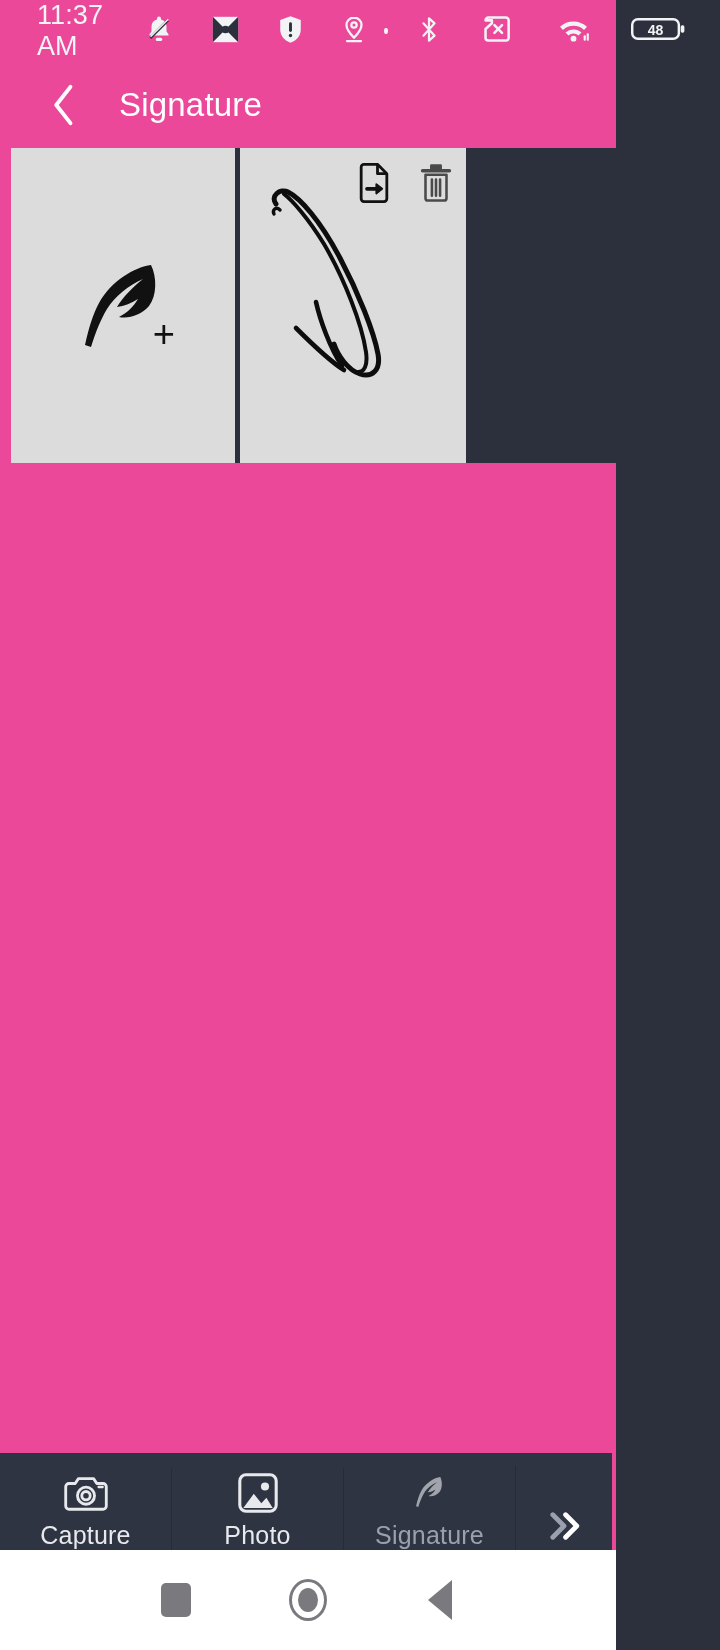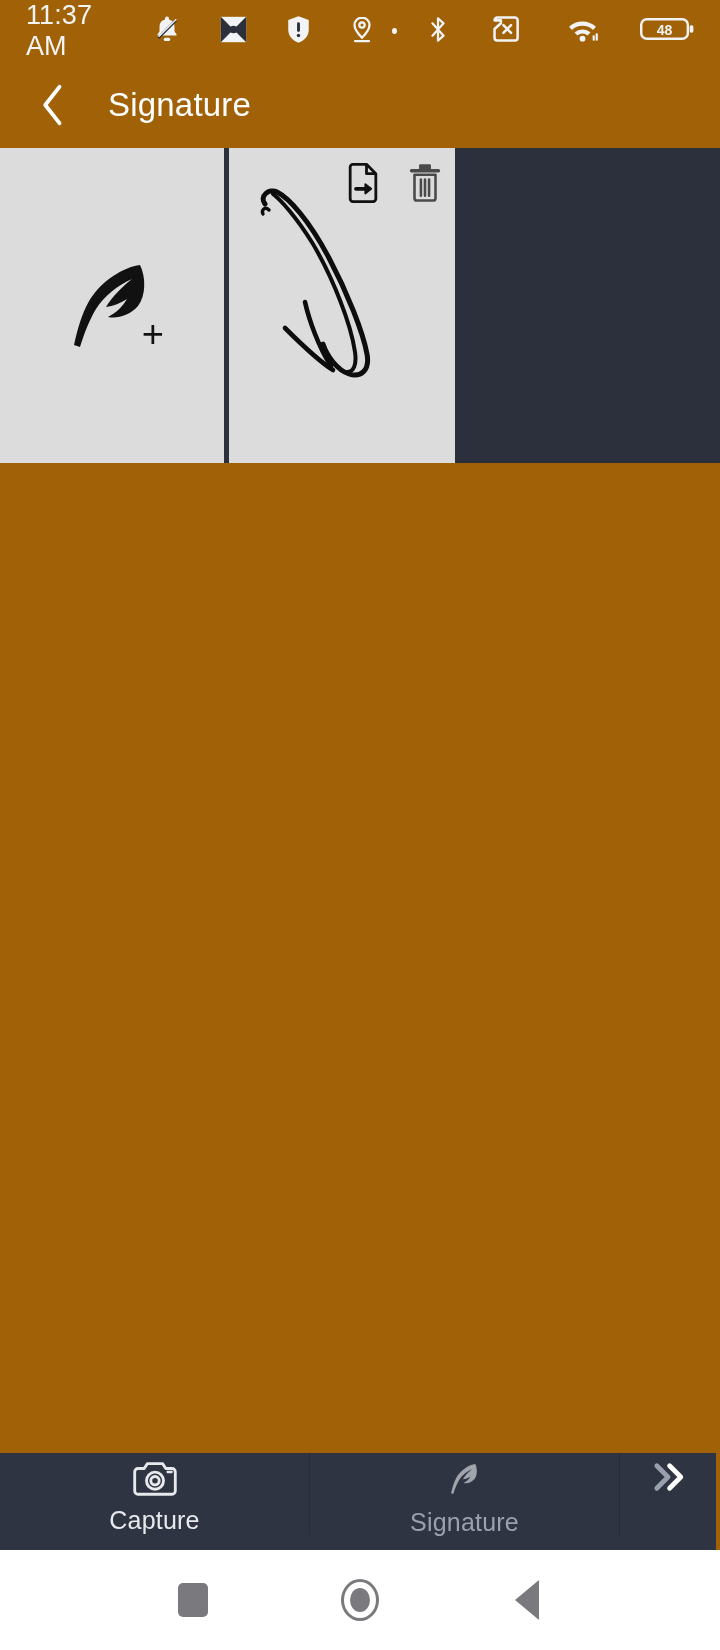--- a/index.html
+++ b/index.html
@@ -2,21 +2,21 @@
 <html><head>
 <meta charset="utf-8">
 <style>
   * { margin:0; padding:0; box-sizing:border-box; }
   html, body {
     width:720px; height:1650px;
     background:#2b303c;
     font-family:"Liberation Sans", sans-serif;
     overflow:hidden;
   }
-  .screen { position:relative; width:720px; height:1650px; background:#a16207; }
+  .screen { position:relative; width:616px; height:1650px; background:#ec4899;padding-left:11px; }
 
   
   .status-bar {
     height:62px; display:flex; align-items:center;
     padding:0 26px; color:#f2f3f5;
   }
   .status-left { display:flex; align-items:center; gap:9px; flex:1; }
   .status-right { display:flex; align-items:center; gap:13px; }
   .clock { font-size:27px; letter-spacing:.1px; color:#f3f4f6; margin-right:2px; }
   .sicon { display:block;margin-left:28px; }
@@ -54,21 +54,21 @@
 
   .sig-ink { position:absolute; left:14px; top:32px; }
 
   
   .canvas-area { flex:1; background:#2b303c; }
 
   
   .tool-bar {
     position:absolute; left:0; right:4px; bottom:100px;
     height:97px; background:#2f3442;
-    display:flex; align-items:flex-start;
+    display:flex; align-items:flex-end;
   }
   .tool {
     flex:1; display:flex; flex-direction:column;
     align-items:center; justify-content:center; gap:7px;
     border-right:1px solid #262b36; cursor:pointer; padding-top:4px;
   }
   .tool .tlabel { font-size:25px; color:#e8e9ed; letter-spacing:.2px; }
   .tool.active .tlabel { color:#9aa0ae; }
   .tool.active svg { opacity:.62; }
   .more-btn {
@@ -237,20 +237,28 @@
     <div class="tool">
       <svg width="46" height="42" viewBox="0 0 34 30" fill="none" stroke="#e8e9ed" stroke-width="2.1" stroke-linejoin="round">
         <path d="M2 10.4 A2.4 2.4 0 0 1 4.4 8 H9 l2.4-3.6 h11.2 L25 8 h4.6 A2.4 2.4 0 0 1 32 10.4 v14.2 A2.4 2.4 0 0 1 29.6 27 H4.4 A2.4 2.4 0 0 1 2 24.6 Z"></path>
         <circle cx="17" cy="17" r="6.3"></circle>
         <circle cx="17" cy="17" r="3.1"></circle>
         <rect x="25.5" y="9.6" width="4.6" height="1.8" rx=".6" fill="#e8e9ed" stroke="none"></rect>
       </svg>
       <span class="tlabel">Capture</span>
     </div>
 
+    <div class="tool">
+      <svg width="44" height="42" viewBox="0 0 30 30">
+        <rect x="2" y="2" width="26" height="26" rx="4.4" fill="none" stroke="#e8e9ed" stroke-width="2.2"></rect>
+        <circle cx="20" cy="10.4" r="2.9" fill="#e8e9ed"></circle>
+        <path d="M4.5 25.8 L12 15.5 L17.4 22.4 L21 18.4 L25.5 25.8 Z" fill="#e8e9ed"></path>
+      </svg>
+      <span class="tlabel">Photo</span>
+    </div>
 
     <div class="tool active">
       <svg width="44" height="44" viewBox="0 0 120 110">
         <path d="M88 14 C72 16 48 30 36 52 C30 63 26 76 22 94 L28 96 C33 80 38 68 44 58 C52 45 66 34 80 28 C70 36 60 46 54 56 C61 55 69 52 75 48 C71 55 64 62 56 66 C66 68 78 64 86 55 C94 45 94 26 88 14 Z" fill="#e8e9ed"></path>
       </svg>
       <span class="tlabel">Signature</span>
     </div>
 
 
     <div class="more-btn">

